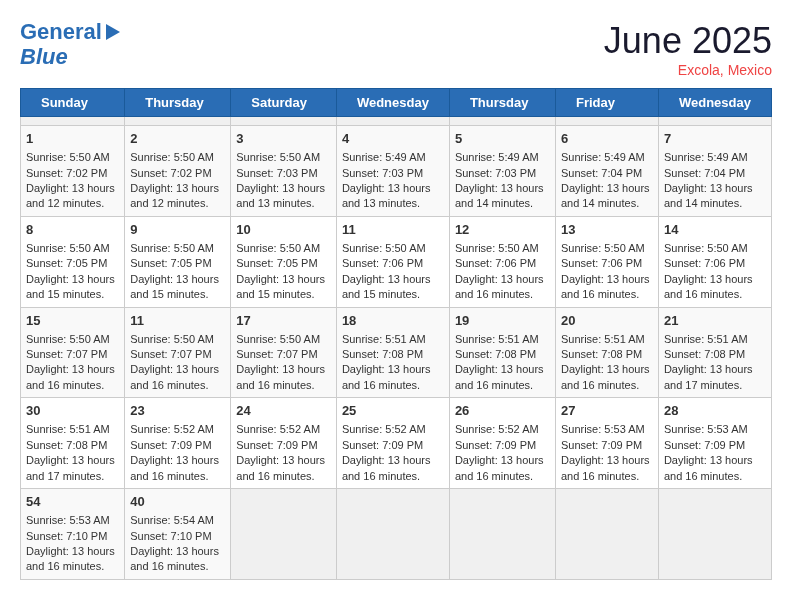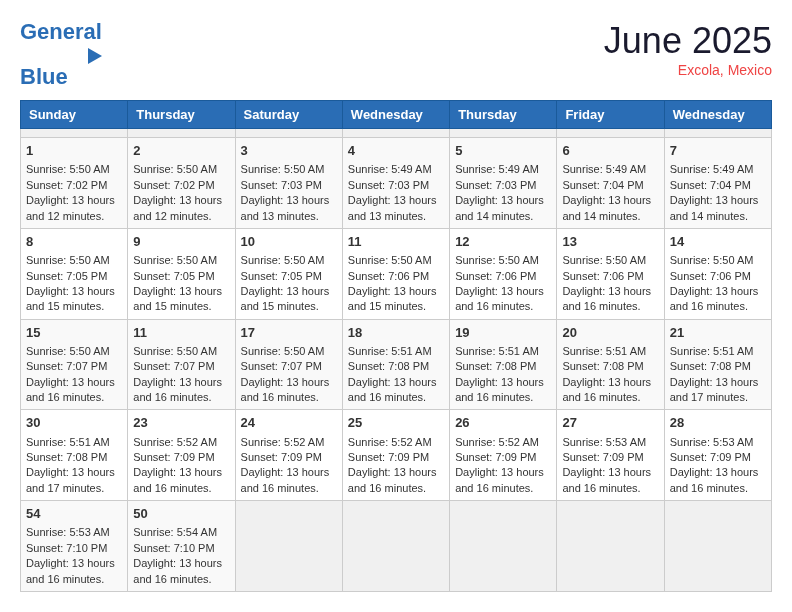--- a/index.html
+++ b/index.html
@@ -51,21 +51,21 @@
       color: #ef4444;
     }
     .calendar {
       width: 100%;
       border-collapse: collapse;
       font-size: 11px;
     }
     .calendar thead tr th {
       background-color: #2a6db5;
       color: #fff;
-      padding: 6px 8px;
+      padding: 6px 20px;
       text-align: left;
       font-size: 13px;
       font-weight: bold;
       border: 1px solid #1a5a9a;
     }
     .calendar tbody tr td {
       vertical-align: top;
       padding: 4px 5px;
       border: 1px solid #ccc;
       background: #fff;
@@ -86,27 +86,27 @@
     .empty-cell {
       background: #f0f0f0 !important;
     }
   </style>
 </head>
 <body>
 
 <div class="header">
   <div class="logo">
     <div>
-      <div style="display:flex; align-items:flex-end;flex-direction:column;">
+      <div style="display:flex; align-items:flex-start;">
         <span class="logo-text">
           <span>General</span>
         </span>
         <div class="logo-arrow"></div>
       </div>
-      <div style="display:flex; align-items:flex-start; margin-top:0px;">
+      <div style="display:flex; align-items:flex-start; margin-top:0px;font-style:italic;">
         <span style="color:#2a6db5; font-size:22px; font-weight:bold;">Blue</span>
       </div>
     </div>
   </div>
   <div class="title-block">
     <div class="month-title">June 2025</div>
     <div class="subtitle">Excola, Mexico</div>
   </div>
 </div>
 
@@ -309,21 +309,21 @@
         </td>
       </tr>
       <tr>
         <td>
           <span class="day-num">54</span>
           <div style="white-space: pre-line;">Sunrise: 5:53 AM
 Sunset: 7:10 PM
 Daylight: 13 hours and 16 minutes.</div>
         </td>
         <td>
-          <span class="day-num">50</span>
+          <span class="day-num">40</span>
           <div style="white-space: pre-line;">Sunrise: 5:54 AM
 Sunset: 7:10 PM
 Daylight: 13 hours and 16 minutes.</div>
         </td>
         <td class="empty-cell"></td>
         <td class="empty-cell"></td>
         <td class="empty-cell"></td>
         <td class="empty-cell"></td>
         <td class="empty-cell"></td>
       </tr>

